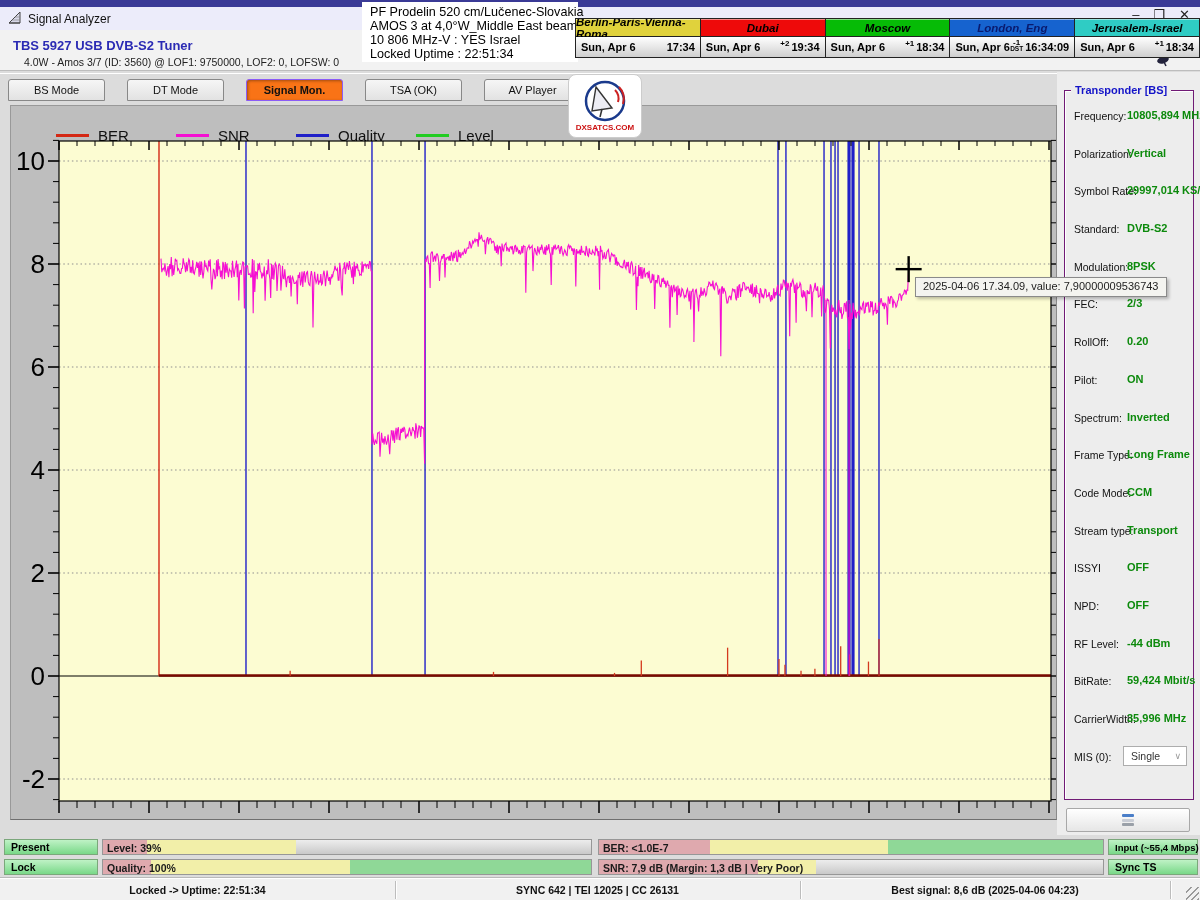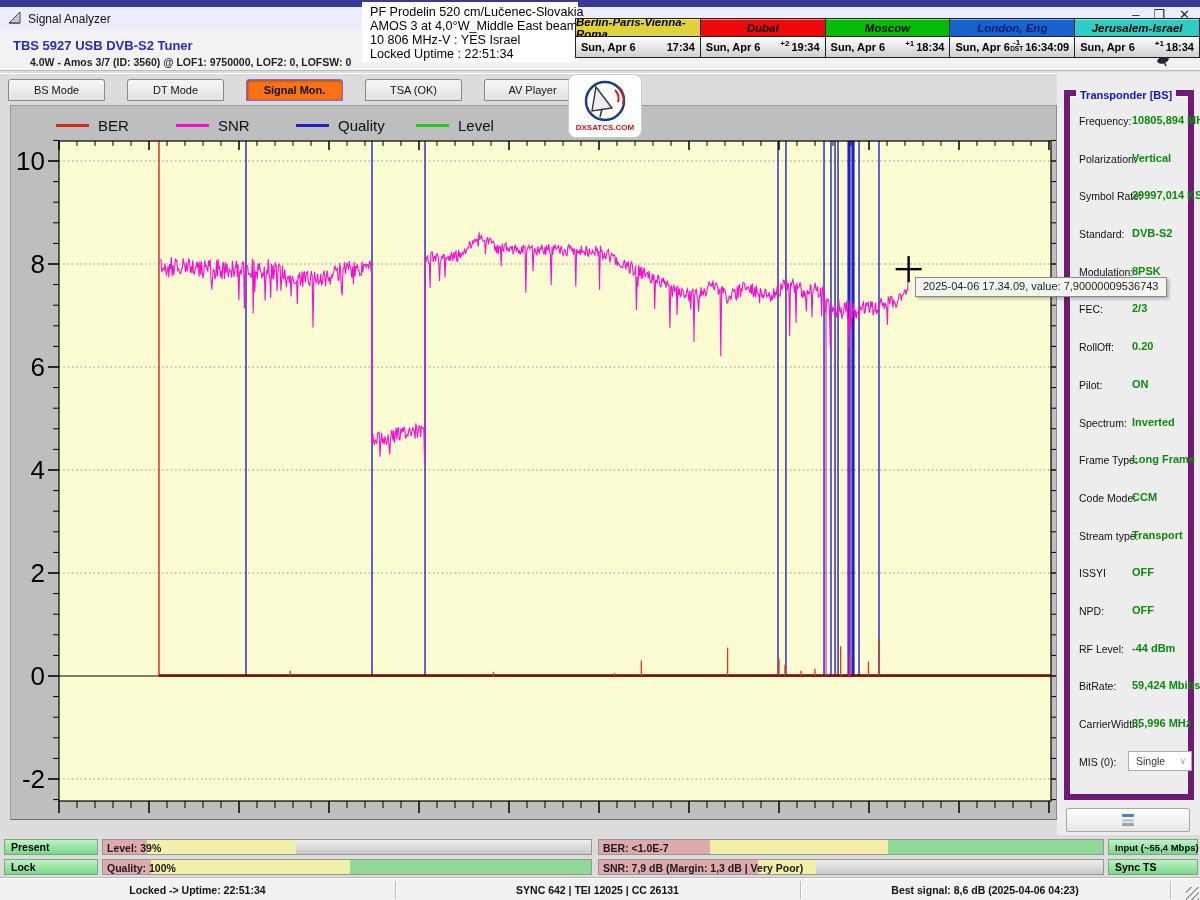--- a/index.html
+++ b/index.html
@@ -10,21 +10,21 @@
   .titlebar{position:absolute;left:0;top:7px;width:1200px;height:23px;background:#ECECFA;
             display:flex;align-items:center;padding-left:8px;box-sizing:border-box;}
   .titlebar .ttl{font-size:12px;color:#111;margin-left:6px;}
   .win-btns{position:absolute;right:10px;top:8px;display:flex;gap:14px;z-index:2;
             font-size:13px;color:#222;line-height:14px;}
   .win-btns span{cursor:default;}
   .header-zone{position:absolute;left:0;top:30px;width:1200px;height:40px;background:#F2F2F2;}
   .groove{position:absolute;left:0;top:70px;width:1200px;height:2px;
           border-top:1px solid #BDBDBD;border-bottom:1px solid #FFF;}
   .tuner-title{position:absolute;left:13px;top:38px;font-size:13px;font-weight:bold;color:#2B2BB4;}
-  .tuner-sub{position:absolute;left:30px;top:56px;font-size:10.5px;color:#222;font-weight:bold;}
+  .tuner-sub{position:absolute;left:24px;top:56px;font-size:10.5px;color:#222;}
   .info-box{position:absolute;left:362px;top:2px;width:216px;height:60px;background:#FFF;
             padding:3px 8px;box-sizing:border-box;z-index:3;}
   .info-box div{font-size:12.6px;color:#000;line-height:14px;white-space:nowrap;}
   
   #clocks{position:absolute;left:575px;top:18px;width:625px;height:40px;display:flex;z-index:4;
           border:1px solid #222;box-sizing:border-box;}
   .clock{flex:1 1 0;display:flex;flex-direction:column;border-right:1px solid #222;overflow:hidden;}
   .clock:last-child{border-right:none;}
   .clock .ch{height:17px;display:flex;align-items:center;justify-content:center;
              font-size:11.5px;font-weight:bold;font-style:italic;
@@ -45,33 +45,33 @@
   .tab{width:97px;height:22px;background:linear-gradient(#F6F6F6,#E2E2E2);border:1px solid #888;
        border-radius:3px 3px 0 0;font-size:11px;color:#111;display:flex;align-items:center;
        justify-content:center;box-sizing:border-box;cursor:default;}
   .tab.active{background:#f97316;border:1px solid #8b5cf6;box-shadow:inset 1px 1px 3px rgba(0,0,0,.35);font-weight:bold;}
   
   .logo{position:absolute;left:568px;top:74px;width:72px;height:62px;background:#FFF;
         border:1px solid #CCC;border-radius:8px;z-index:6;display:flex;align-items:center;justify-content:center;}
   
   #chart-panel{position:absolute;left:10px;top:105px;width:1047px;height:715px;background:#BEBEBE;
                border:1px solid #999;border-bottom-color:#6F6F6F;border-right-color:#8A8A8A;box-sizing:border-box;}
-  #legend{position:absolute;left:0;top:6px;width:100%;height:26px;}
+  #legend{position:absolute;left:0;top:16px;width:100%;height:26px;}
   .leg-item{position:absolute;top:0;height:26px;display:flex;align-items:center;}
   .leg-line{width:33px;height:3px;margin-right:9px;}
   .leg-label{font-size:15px;color:#111;}
   #chart-svg{position:absolute;left:0;top:0;}
   
   #chart-tooltip{position:absolute;left:915px;top:277px;height:15px;z-index:9;background:#F4F4F0;
                  border:1px solid #8A8A8A;box-shadow:2px 2px 3px rgba(0,0,0,.25);font-size:11px;
                  color:#222;padding:2px 7px 1px 7px;white-space:nowrap;}
   
   #sidebar{position:absolute;left:1057px;top:72px;width:143px;height:763px;background:#EDEDED;}
   .tp-box{position:absolute;left:7px;top:18px;width:130px;height:710px;
-          border:6px solid #701a75;box-shadow:inset 1px 1px 0 #FFF;box-sizing:border-box;padding-left:15px;}
+          border:1px solid #701a75;box-shadow:inset 1px 1px 0 #FFF;box-sizing:border-box;padding-left:15px;}
   .tp-title{position:absolute;left:6px;top:-7px;background:#EDEDED;padding:0 4px;
             font-size:11px;font-weight:bold;color:#1414C8;white-space:nowrap;}
   #tp-rows{position:absolute;left:0;top:16px;right:0;}
   .tp-row{position:relative;height:37.7px;}
   .tp-label{position:absolute;left:9px;top:3px;font-size:10.5px;color:#111;white-space:nowrap;}
   .tp-value{position:absolute;left:62px;top:2px;font-size:11px;font-weight:bold;color:#0C8A0C;white-space:nowrap;}
   .tp-select{position:absolute;left:58px;top:-2px;width:64px;height:20px;background:#FFF;
              border:1px solid #ADADAD;font-size:10.5px;color:#333;display:flex;align-items:center;
              padding-left:7px;box-sizing:border-box;}
   .tp-select .chev{position:absolute;right:5px;top:4px;color:#999;font-size:9px;}

